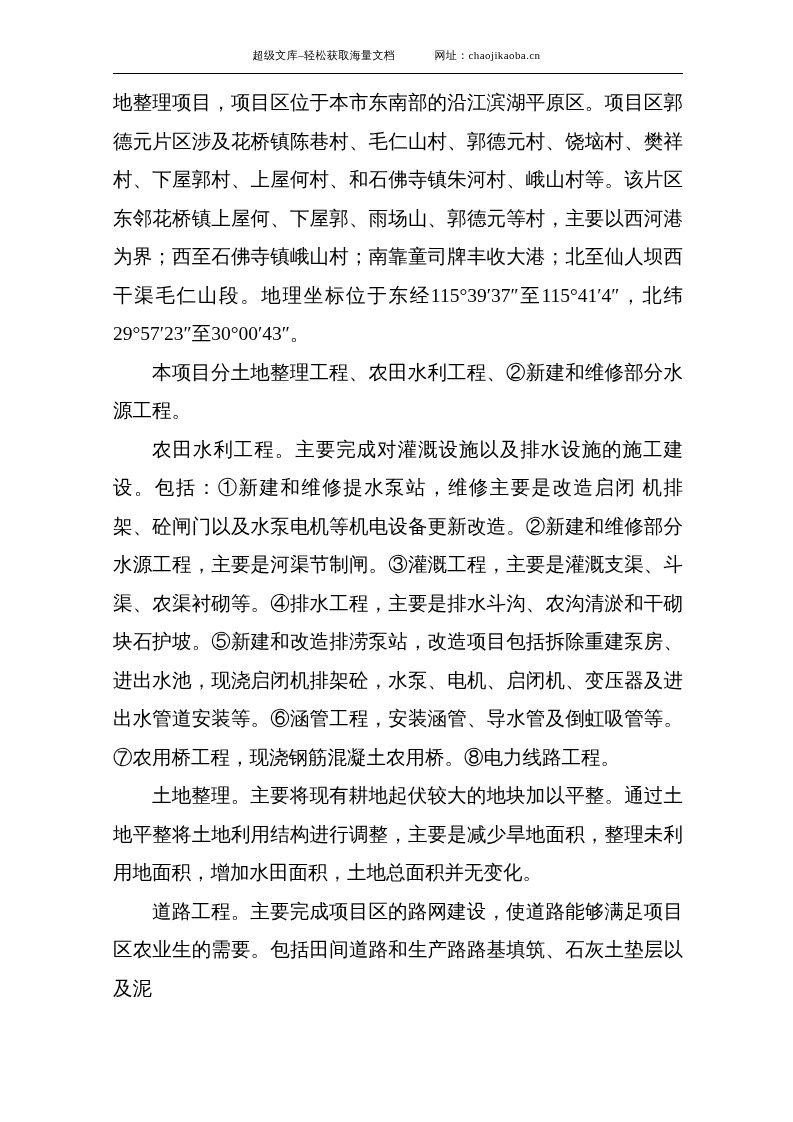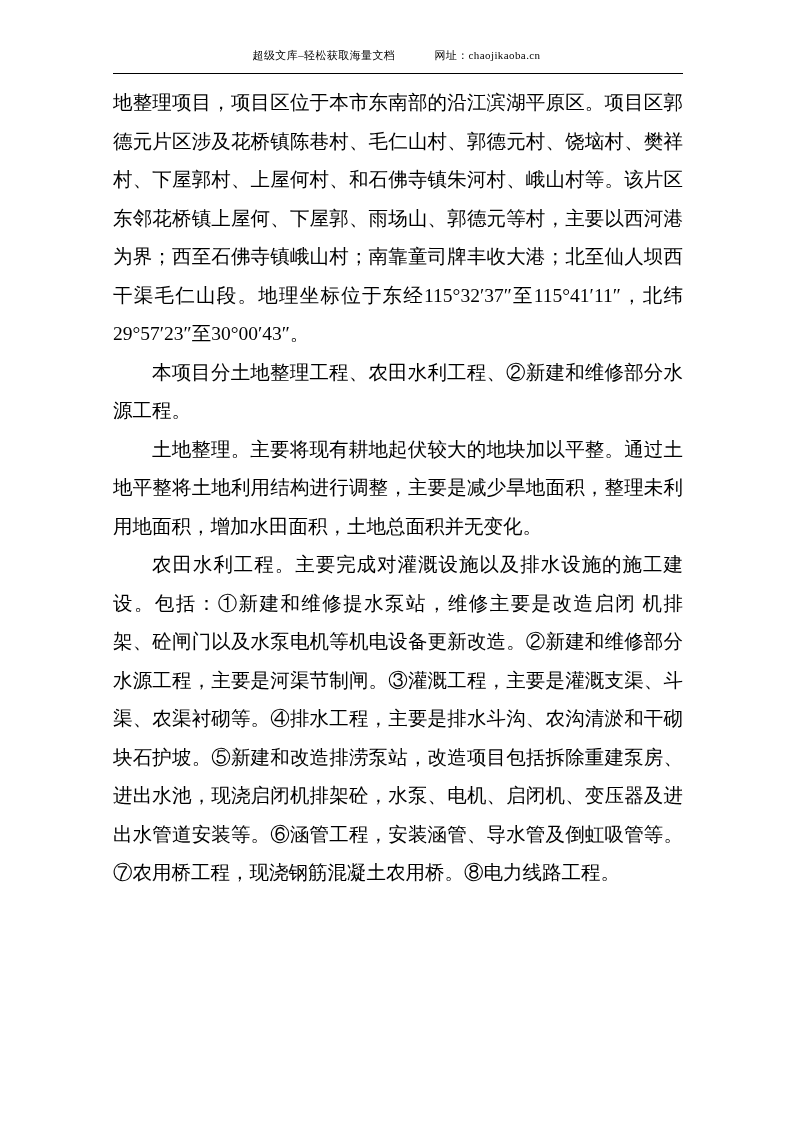--- a/index.html
+++ b/index.html
@@ -74,19 +74,20 @@
 <div class="page">
 
   <div class="header">
     <span class="site-name">超级文库–轻松获取海量文档</span>
     <span class="site-url">网址：chaojikaoba.cn</span>
   </div>
 
   <div class="header-rule"></div>
 
   <div class="content">
-    <p>地整理项目，项目区位于本市东南部的沿江滨湖平原区。项目区郭德元片区涉及花桥镇陈巷村、毛仁山村、郭德元村、饶垴村、樊祥村、下屋郭村、上屋何村、和石佛寺镇朱河村、峨山村等。该片区东邻花桥镇上屋何、下屋郭、雨场山、郭德元等村，主要以西河港为界；西至石佛寺镇峨山村；南靠童司牌丰收大港；北至仙人坝西干渠毛仁山段。地理坐标位于东经115°32′37″至115°41′11″，北纬29°57′23″至30°00′43″。</p>
+    <p>地整理项目，项目区位于本市东南部的沿江滨湖平原区。项目区郭德元片区涉及花桥镇陈巷村、毛仁山村、郭德元村、饶垴村、樊祥村、下屋郭村、上屋何村、和石佛寺镇朱河村、峨山村等。该片区东邻花桥镇上屋何、下屋郭、雨场山、郭德元等村，主要以西河港为界；西至石佛寺镇峨山村；南靠童司牌丰收大港；北至仙人坝西干渠毛仁山段。地理坐标位于东经115°39′37″至115°41′4″，北纬29°57′23″至30°00′43″。</p>
     <p class="indent">本项目分土地整理工程、农田水利工程、②新建和维修部分水源工程。</p>
+    <p class="indent">农田水利工程。主要完成对灌溉设施以及排水设施的施工建设。包括：①新建和维修提水泵站，维修主要是改造启闭  机排架、砼闸门以及水泵电机等机电设备更新改造。②新建和维修部分水源工程，主要是河渠节制闸。③灌溉工程，主要是灌溉支渠、斗渠、农渠衬砌等。④排水工程，主要是排水斗沟、农沟清淤和干砌块石护坡。⑤新建和改造排涝泵站，改造项目包括拆除重建泵房、进出水池，现浇启闭机排架砼，水泵、电机、启闭机、变压器及进出水管道安装等。⑥涵管工程，安装涵管、导水管及倒虹吸管等。⑦农用桥工程，现浇钢筋混凝土农用桥。⑧电力线路工程。</p>
     <p class="indent">土地整理。主要将现有耕地起伏较大的地块加以平整。通过土地平整将土地利用结构进行调整，主要是减少旱地面积，整理未利用地面积，增加水田面积，土地总面积并无变化。</p>
-    <p class="indent">农田水利工程。主要完成对灌溉设施以及排水设施的施工建设。包括：①新建和维修提水泵站，维修主要是改造启闭  机排架、砼闸门以及水泵电机等机电设备更新改造。②新建和维修部分水源工程，主要是河渠节制闸。③灌溉工程，主要是灌溉支渠、斗渠、农渠衬砌等。④排水工程，主要是排水斗沟、农沟清淤和干砌块石护坡。⑤新建和改造排涝泵站，改造项目包括拆除重建泵房、进出水池，现浇启闭机排架砼，水泵、电机、启闭机、变压器及进出水管道安装等。⑥涵管工程，安装涵管、导水管及倒虹吸管等。⑦农用桥工程，现浇钢筋混凝土农用桥。⑧电力线路工程。</p>
+    <p class="indent">道路工程。主要完成项目区的路网建设，使道路能够满足项目区农业生的需要。包括田间道路和生产路路基填筑、石灰土垫层以及泥</p>
   </div>
 
 </div>
 
 </body></html>

